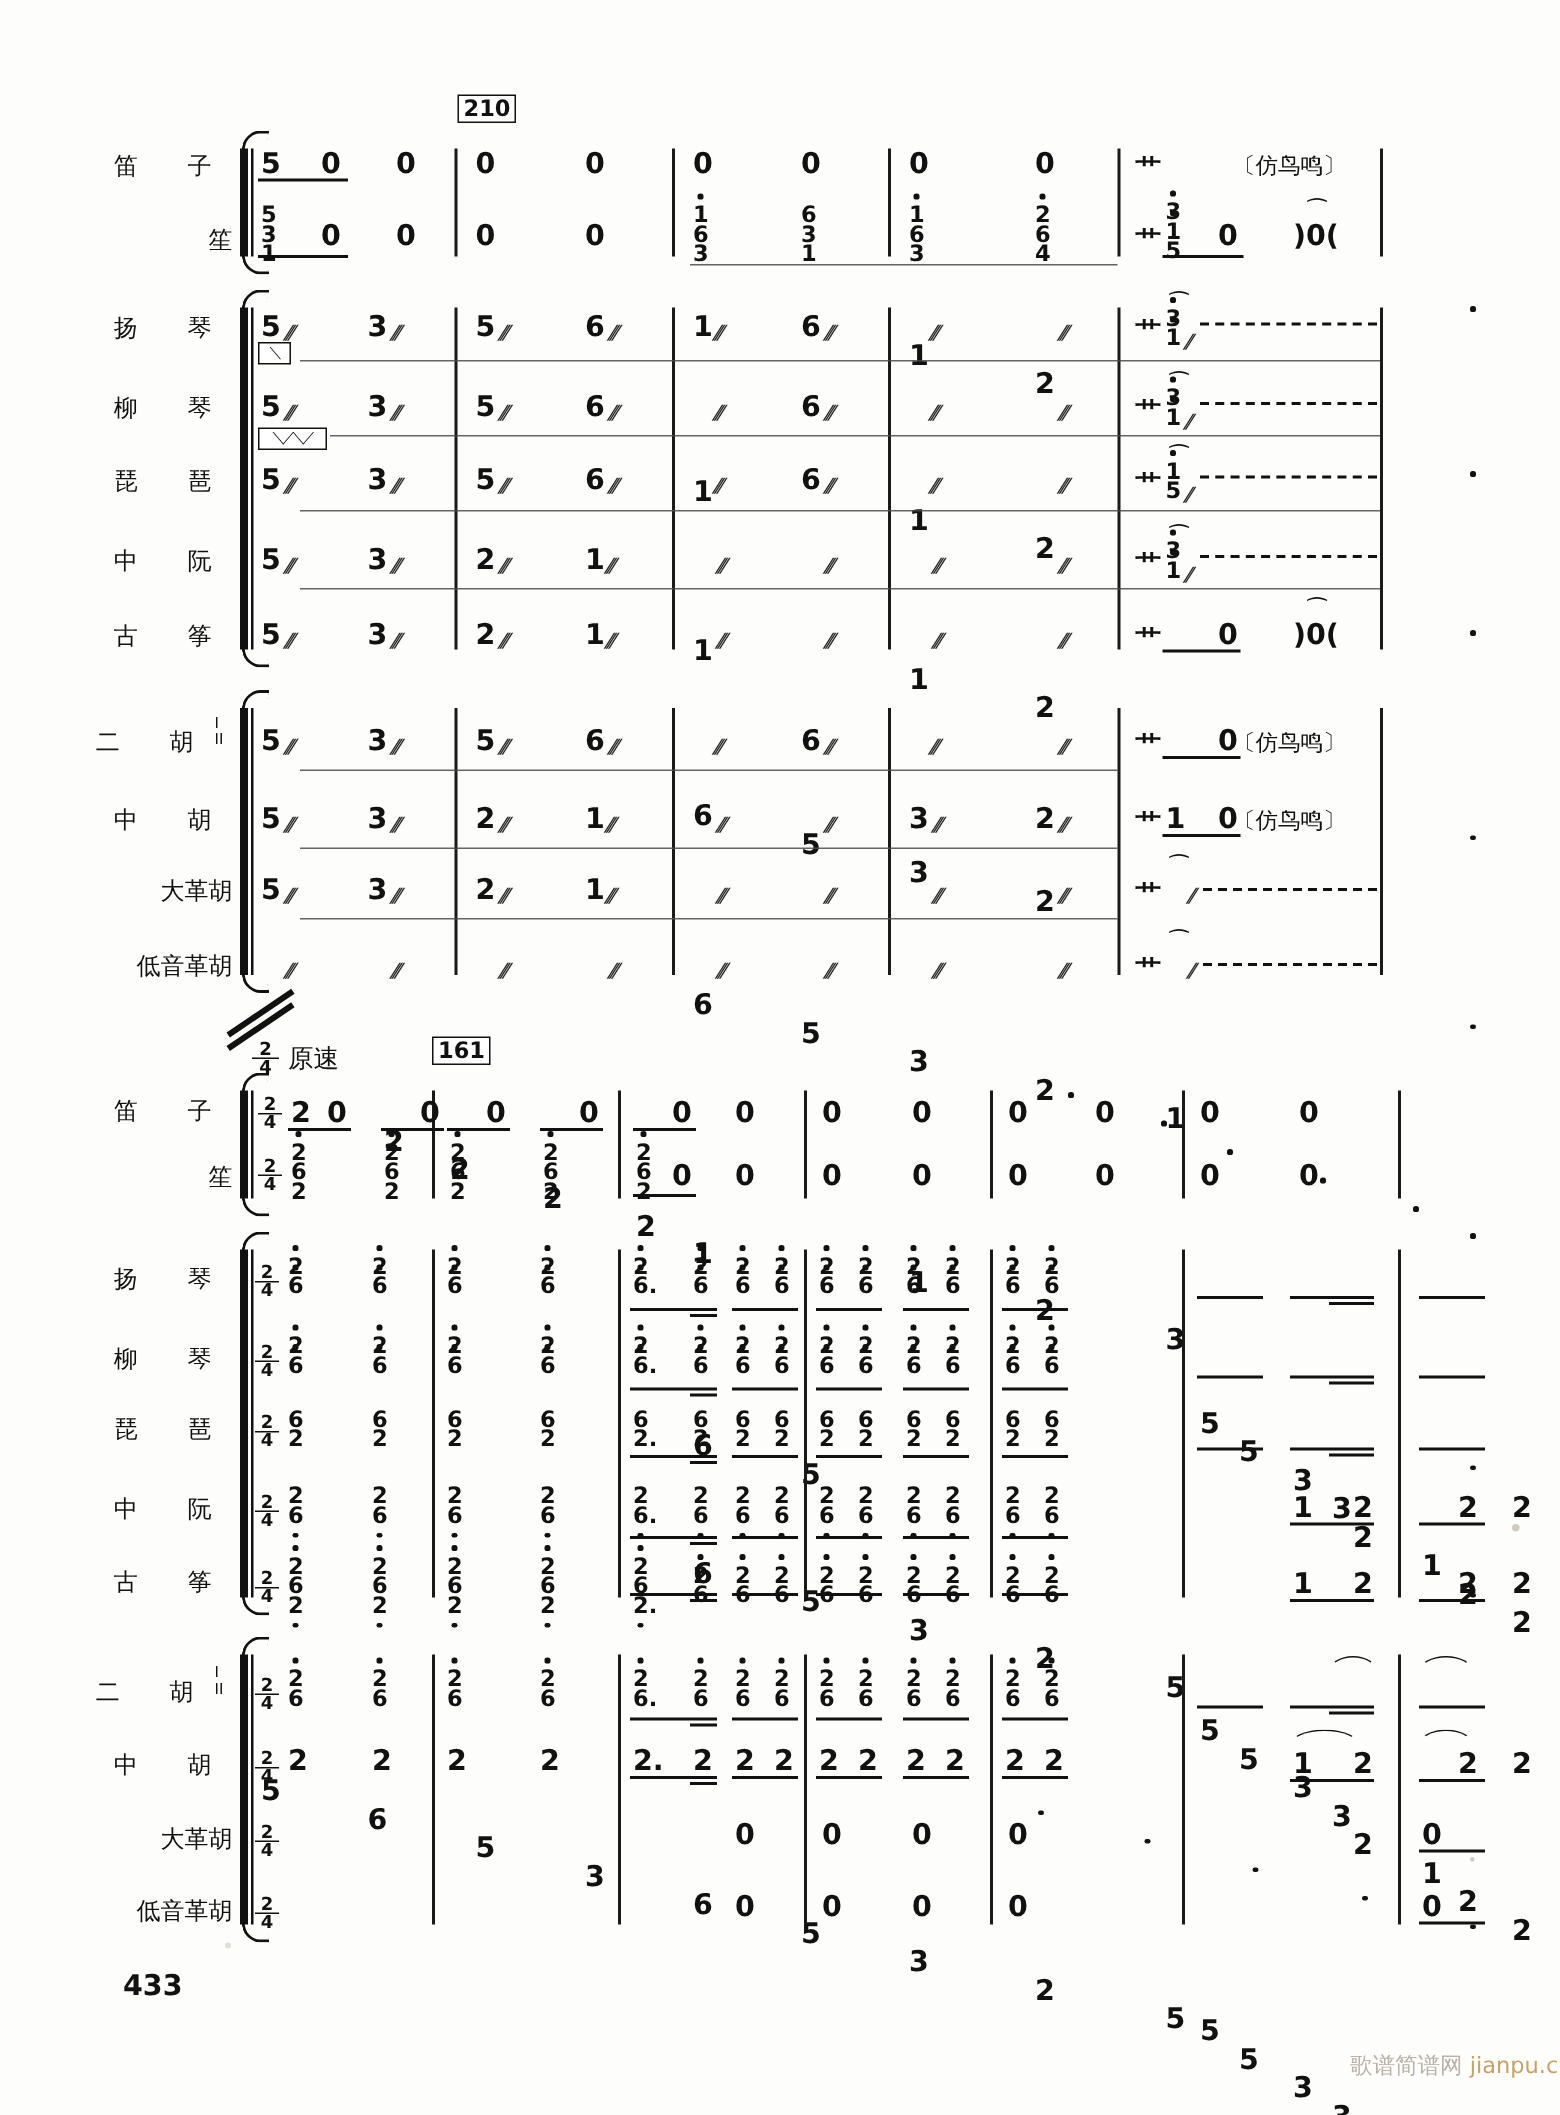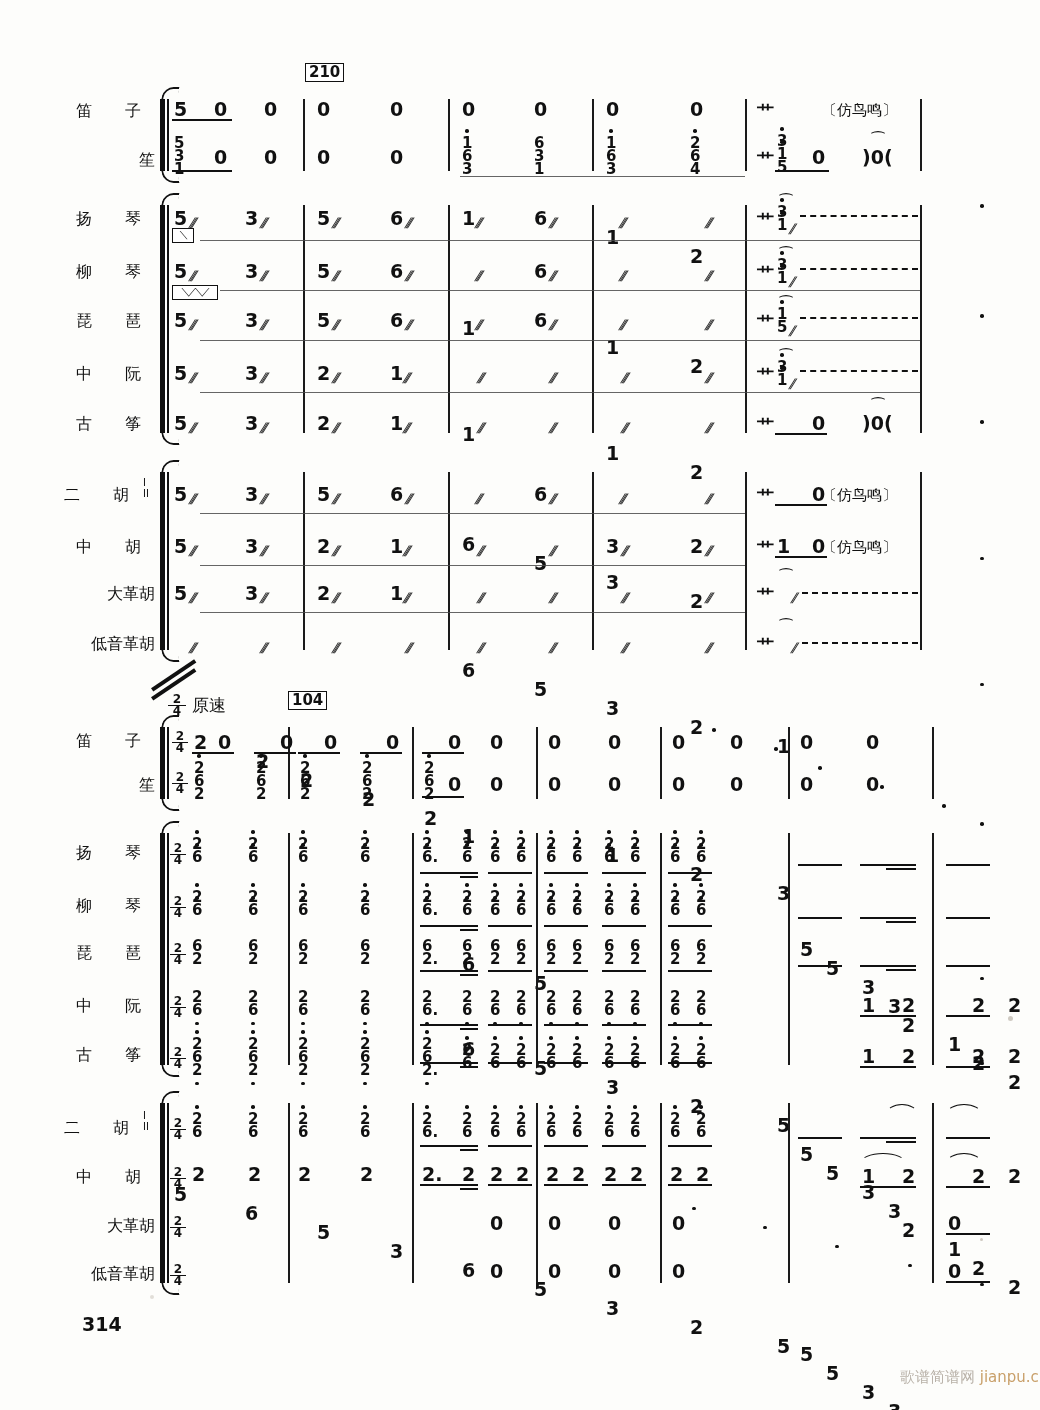--- a/index.html
+++ b/index.html
@@ -466,21 +466,21 @@
     <div class="dblslash" style="left:152px;top:672px;"></div>
     <div class="dblslash" style="left:152px;top:672px;">
         <span class="a"></span>
         <span class="b"></span>
       </div>
     <div class="ts" style="left:168px;top:694px;width:18px;">
         <i>2</i>
         <b>4</b>
       </div>
     <div class="tempo" style="left:192px;top:694px;">原速</div>
-    <div class="rehearsal" style="left:288px;top:691px;">104</div>
+    <div class="rehearsal" style="left:288px;top:691px;">161</div>
 
     <div class="brace" style="left:160px;top:727px;height:72px;"></div>
     <div class="brace" style="left:160px;top:833px;height:232px;"></div>
     <div class="brace" style="left:160px;top:1103px;height:180px;"></div>
 
     <div class="stafflabel lbl2" style="left:60px;top:731px;width:95px;">笛 子</div>
     <div class="stafflabel" style="left:60px;top:775px;width:95px;">笙</div>
 
     <div class="stafflabel lbl2" style="left:60px;top:843px;width:95px;">扬 琴</div>
     <div class="stafflabel lbl2" style="left:60px;top:896px;width:95px;">柳 琴</div>
@@ -830,21 +830,21 @@
     <div class="note" style="left:490px;top:1262px;">0</div>
     <div class="note" style="left:548px;top:1262px;">0</div>
     <div class="note" style="left:608px;top:1262px;">0</div>
     <div class="note" style="left:672px;top:1262px;">0</div>
 
     <div class="note" style="left:948px;top:1262px;">0</div>
     <div class="beam" style="left:946px;top:1281px;width:44px;"></div>
 
   </div>
 
-  <div class="pagenum" style="left:82px;top:1313px;">314</div>
+  <div class="pagenum" style="left:82px;top:1313px;">433</div>
 
   <div class="watermark" style="left:900px;top:1368px;">
     <span>歌谱简谱网</span>
     <span class="wm2">jianpu.cn</span>
   </div>
 
   <div class="speck" style="left:1008px;top:1016px;width:5px;height:5px;"></div>
   <div class="speck" style="left:980px;top:1238px;width:3px;height:3px;"></div>
   <div class="speck" style="left:150px;top:1295px;width:4px;height:4px;opacity:.6;"></div>
 </div>

